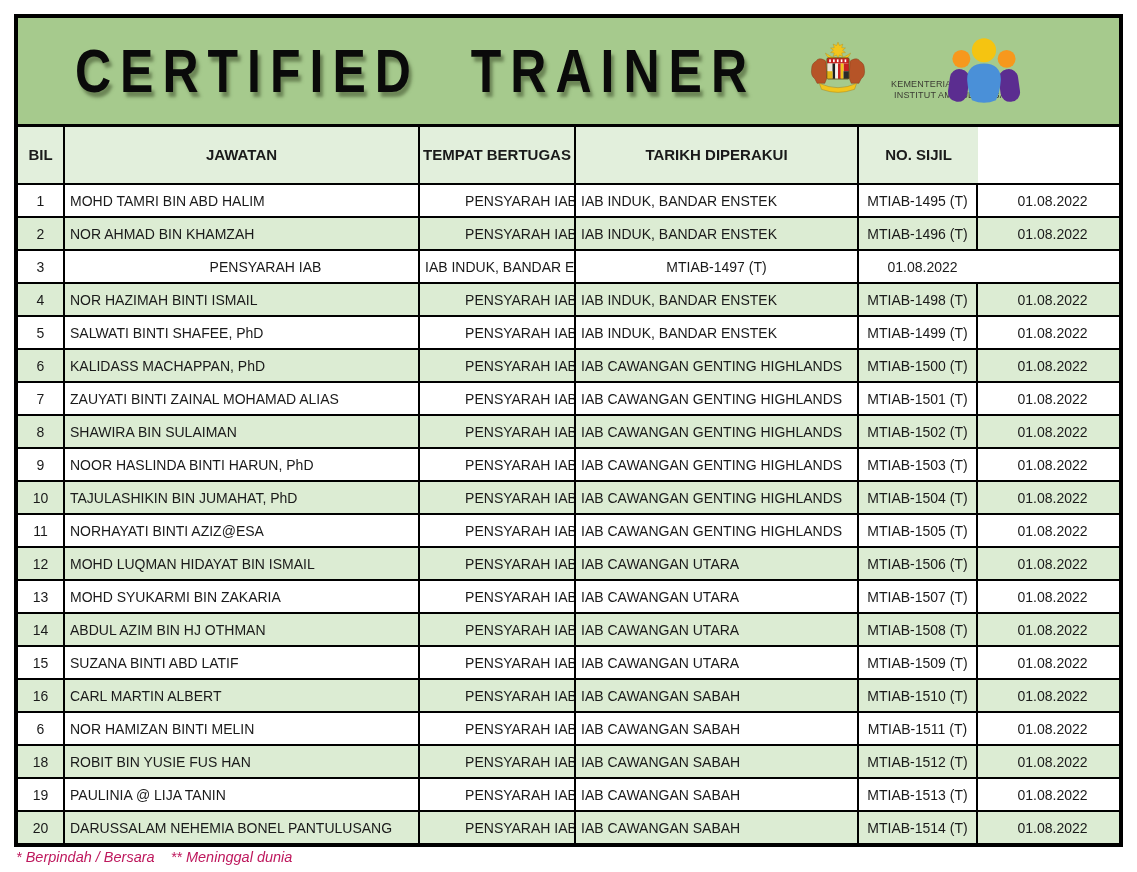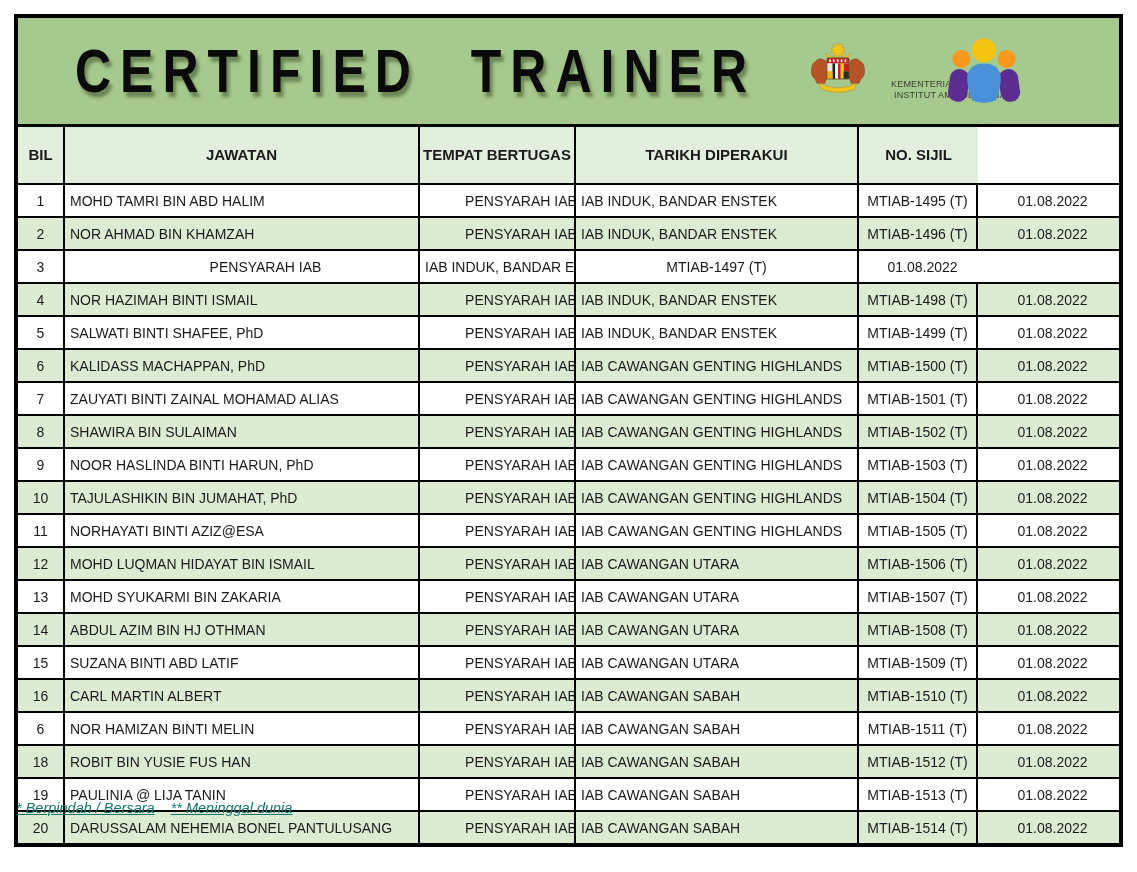--- a/index.html
+++ b/index.html
@@ -120,25 +120,24 @@
   .cell-bil     { justify-content: center; }
   .cell-nama    { justify-content: flex-start; padding-left: 5px; font-size: 15px; }
   .cell-jawatan { justify-content: center; padding-left: 48px; }
   .cell-tempat  { justify-content: flex-start; padding-left: 5px; white-space: pre; }
   .cell-sijil   { justify-content: center; }
   .cell-tarikh  { justify-content: center; font-size: 15px; margin-left: 8px; }
   
   .footnote {
     position: absolute;
     left: 16px;
-    top: 800px;
+    top: 849px;
     font-style: italic;
     font-size: 14.5px;
-    color: #0f766e;
-    text-decoration: underline;
+    color: #be185d;
   }
   .footnote span { margin-right: 16px; }
 </style>
 </head>
 <body>
 
 <div class="page">
   <div class="doc">
 
     <div class="banner">

